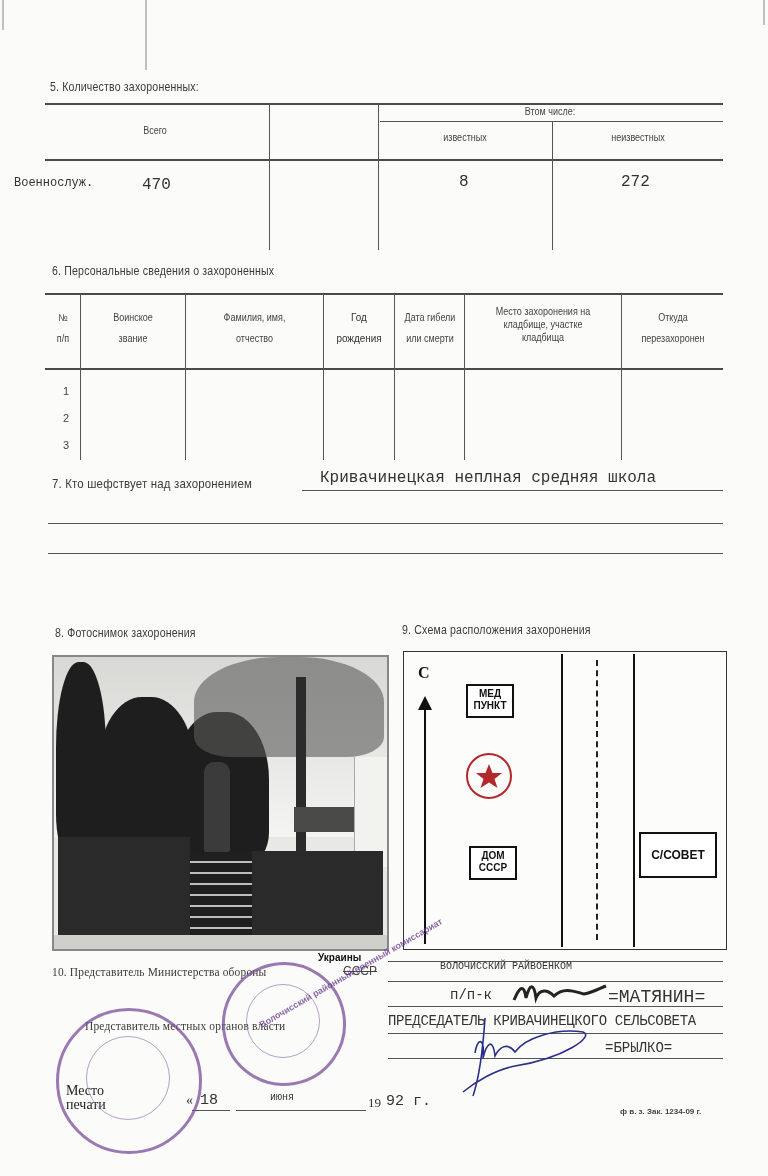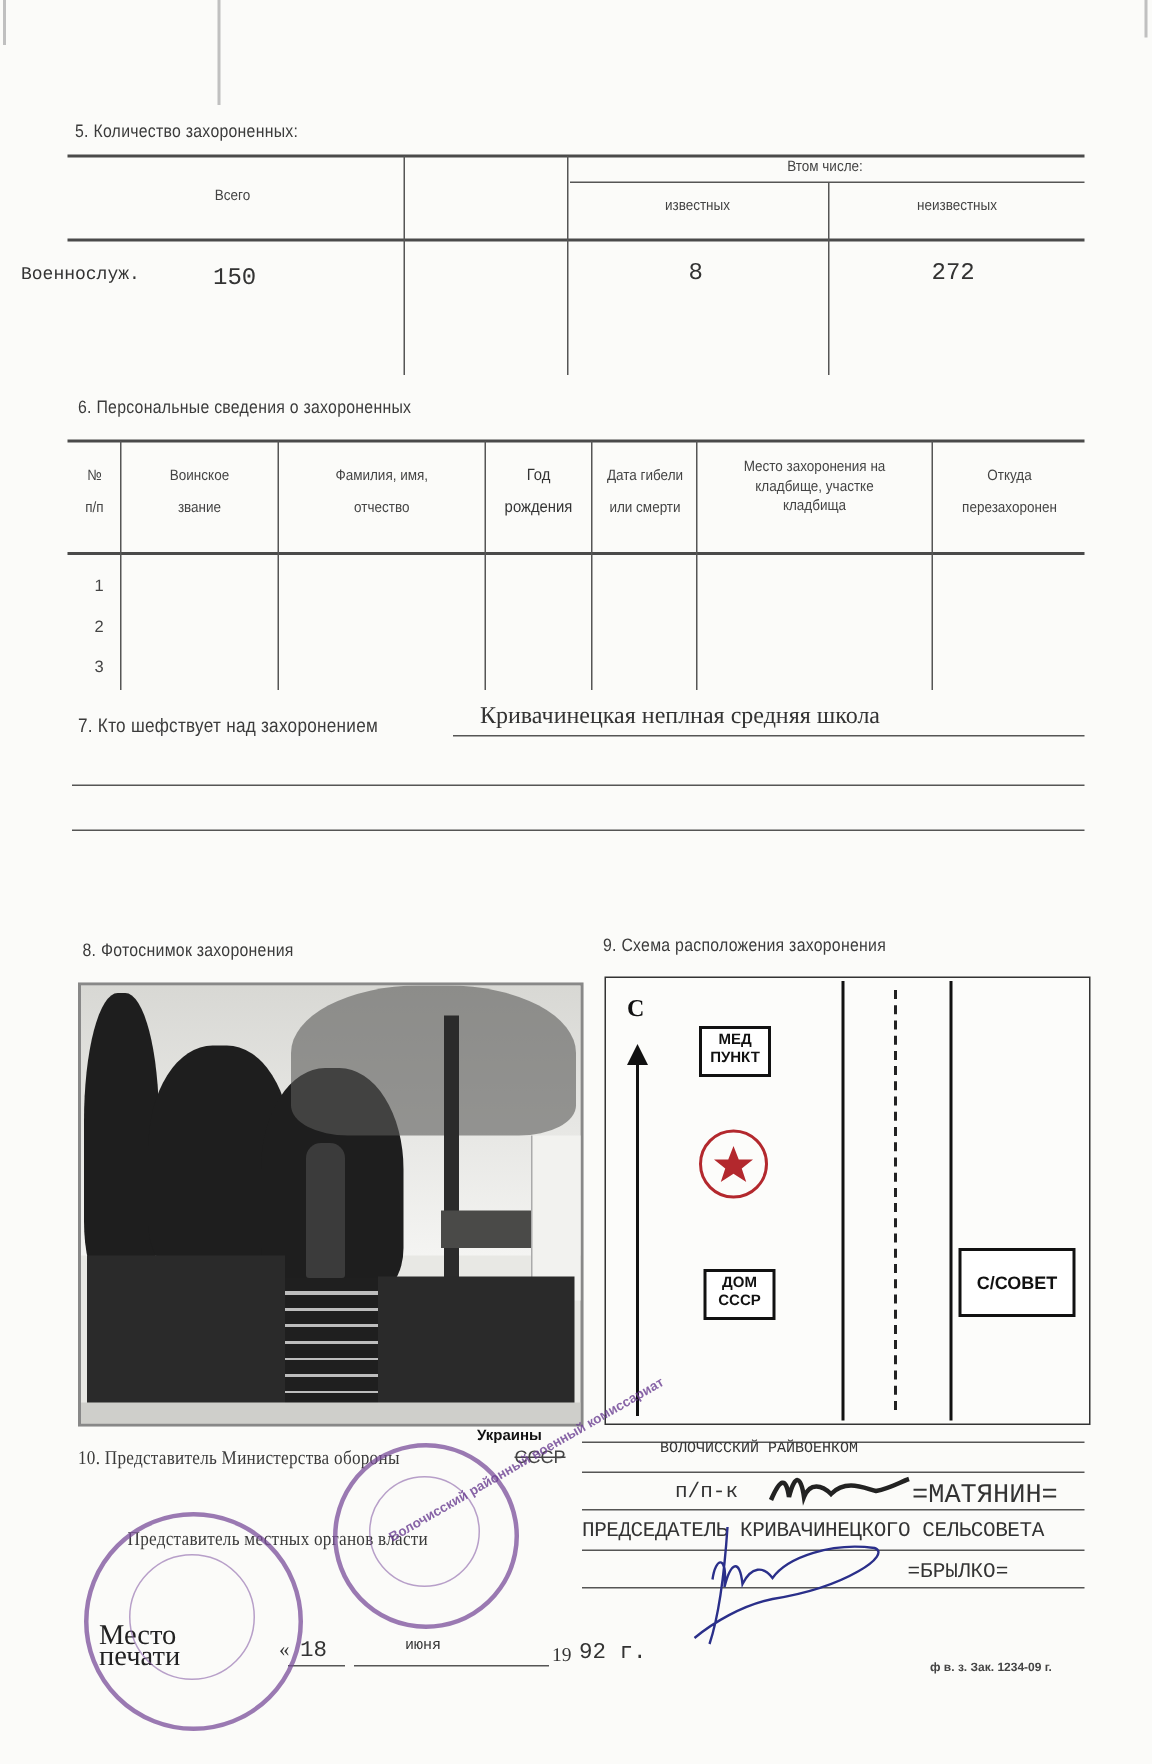--- a/index.html
+++ b/index.html
@@ -53,21 +53,21 @@
 <div class="vline" style="left:269px;top:104px;height:146px;"></div>
 <div class="vline" style="left:378px;top:104px;height:146px;"></div>
 <div class="vline" style="left:552px;top:122px;height:128px;"></div>
 
 <div class="th" style="left:110px;top:120px;width:90px;">Всего</div>
 <div class="th" style="left:480px;top:101px;width:140px;">Втом числе:</div>
 <div class="th" style="left:395px;top:127px;width:140px;">известных</div>
 <div class="th" style="left:568px;top:127px;width:140px;">неизвестных</div>
 
 <div class="abs typed" style="left:14px;top:176px;font-size:12px;">Военнослуж.</div>
-<div class="abs typed" style="left:142px;top:176px;font-size:16px;">150</div>
+<div class="abs typed" style="left:142px;top:176px;font-size:16px;">470</div>
 <div class="abs typed" style="left:459px;top:173px;font-size:16px;">8</div>
 <div class="abs typed" style="left:621px;top:173px;font-size:16px;">272</div>
 
 <div class="abs label" style="left:52px;top:264px;">6. Персональные сведения о захороненных</div>
 <div class="hline" style="left:45px;top:293px;width:678px;"></div>
 <div class="hline" style="left:45px;top:368px;width:678px;"></div>
 <div class="vline" style="left:80px;top:294px;height:166px;"></div>
 <div class="vline" style="left:185px;top:294px;height:166px;"></div>
 <div class="vline" style="left:323px;top:294px;height:166px;"></div>
 <div class="vline" style="left:394px;top:294px;height:166px;"></div>
@@ -102,21 +102,21 @@
 <div class="th" style="left:623px;top:307px;width:100px;">
   <div>Откуда</div>
   <div>перезахоронен</div>
 </div>
 
 <div class="rownum" style="left:63px;top:385px;">1</div>
 <div class="rownum" style="left:63px;top:412px;">2</div>
 <div class="rownum" style="left:63px;top:439px;">3</div>
 
 <div class="abs label" style="left:52px;top:476px;font-size:13px;">7. Кто шефствует над захоронением</div>
-<div class="abs typed" style="left:320px;top:469px;font-size:16px;font-family:Liberation Serif, serif;">Кривачинецкая неплная средняя школа</div>
+<div class="abs typed" style="left:320px;top:469px;font-size:16px;">Кривачинецкая неплная средняя школа</div>
 <div class="hline thin" style="left:302px;top:490px;width:421px;"></div>
 <div class="hline thin" style="left:48px;top:523px;width:675px;"></div>
 <div class="hline thin" style="left:48px;top:553px;width:675px;"></div>
 
 <div class="abs label" style="left:55px;top:626px;">8. Фотоснимок захоронения</div>
 <div class="photo">
   <div class="sky"></div>
   <div class="tree" style="left:2px;top:5px;width:50px;height:190px;"></div>
   <div class="tree" style="left:45px;top:40px;width:95px;height:150px;"></div>
   <div class="tree" style="left:120px;top:55px;width:95px;height:150px;"></div>
@@ -171,21 +171,21 @@
 
 <div class="abs label" style="left:85px;top:1018px;font-family:'Liberation Serif',serif;font-size:13px;">Представитель местных органов власти</div>
 <div class="abs typed" style="left:388px;top:1013px;font-size:14px;letter-spacing:-0.3px;">ПРЕДСЕДАТЕЛЬ КРИВАЧИНЕЦКОГО СЕЛЬСОВЕТА</div>
 <div class="hline thin" style="left:388px;top:1033px;width:335px;"></div>
 <div class="abs typed" style="left:605px;top:1040px;font-size:14px;">=БРЫЛКО=</div>
 <div class="hline thin" style="left:388px;top:1058px;width:335px;"></div>
 <svg class="sig" style="left:455px;top:1008px;" width="140" height="90">
   <path d="M20 45 C22 30 30 28 28 50 C32 34 38 30 40 48 C46 36 54 36 60 44 C70 30 100 20 128 24 C140 28 110 50 60 58 C40 62 20 74 8 84 M30 10 C28 40 24 70 18 88" stroke="#2a2f8a" stroke-width="1.6" fill="none"></path>
 </svg>
 
-<div class="abs" style="left:66px;top:1084px;font-family:'Liberation Serif',serif;font-size:19px;color:#222;line-height:14px;">
+<div class="abs" style="left:66px;top:1084px;font-family:'Liberation Serif',serif;font-size:14px;color:#222;line-height:14px;">
   <div>Место</div>
   <div>печати</div>
 </div>
 <div class="abs" style="left:186px;top:1093px;font-family:'Liberation Serif',serif;font-size:14px;color:#333;">«</div>
 <div class="abs typed" style="left:200px;top:1092px;font-size:15px;">18</div>
 <div class="hline thin" style="left:192px;top:1110px;width:38px;"></div>
 <div class="abs typed" style="left:270px;top:1092px;font-size:10px;">июня</div>
 <div class="hline thin" style="left:236px;top:1110px;width:130px;"></div>
 <div class="abs" style="left:368px;top:1095px;font-family:'Liberation Serif',serif;font-size:13px;color:#333;">19</div>
 <div class="abs typed" style="left:386px;top:1093px;font-size:15px;">92 г.</div>

